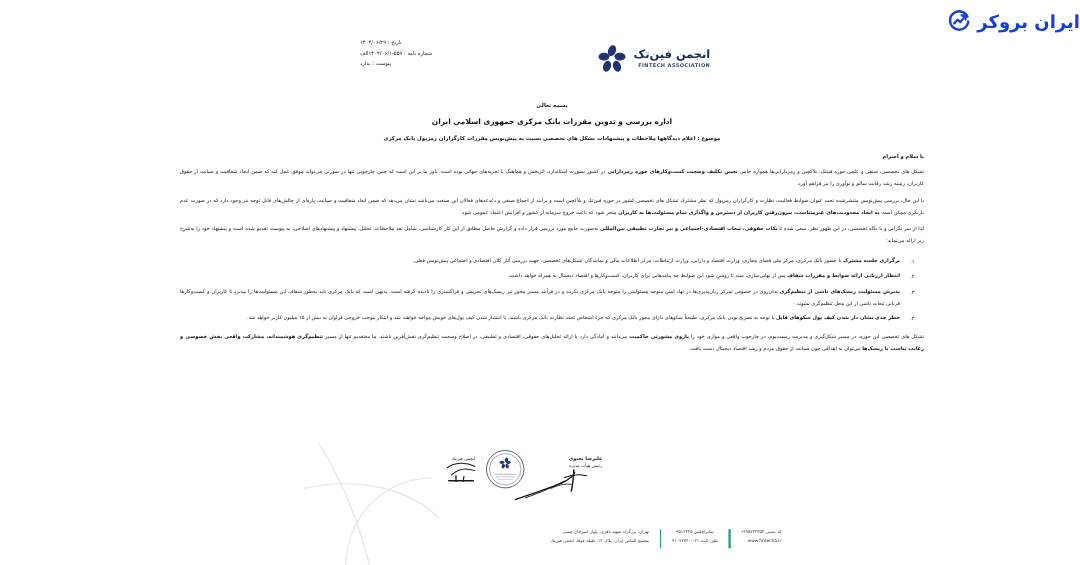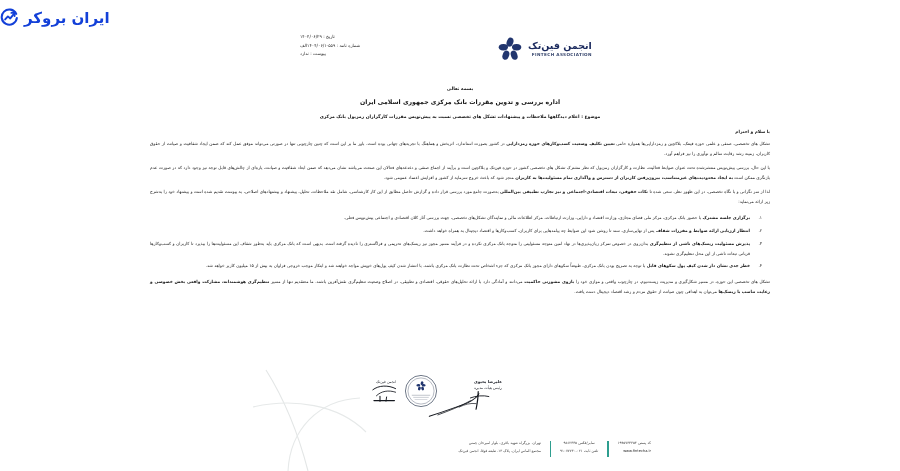--- a/index.html
+++ b/index.html
@@ -34,21 +34,21 @@
     pointer-events: none;
   }
 
   
   .brand-top {
     position: absolute;
     top: 8px;
     left: 0;
     width: 900px;
     display: flex;
-    justify-content: flex-end;
+    justify-content: flex-start;
     align-items: center;
     gap: 5px;
   }
   .brand-top .brand-word {
     font-size: 15px;
     font-weight: 700;
     color: #1340d8;
     letter-spacing: -0.3px;
     direction: rtl;
   }

